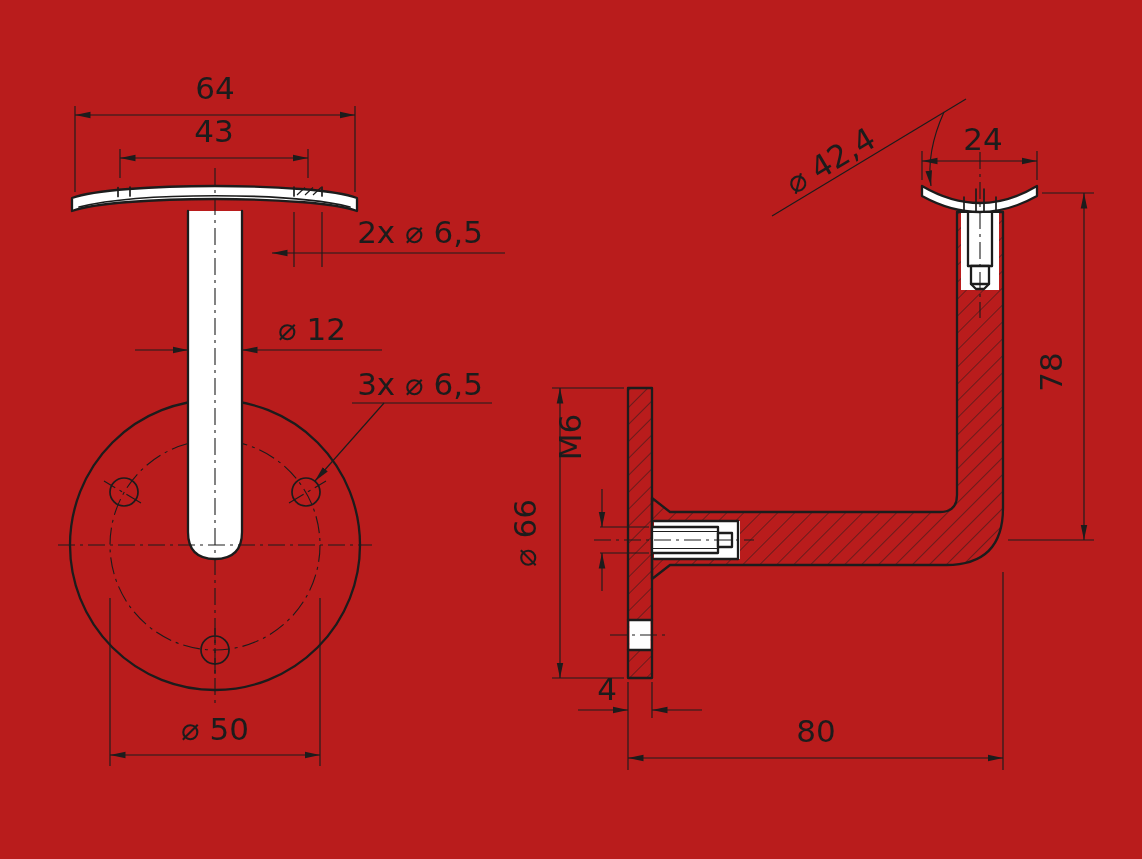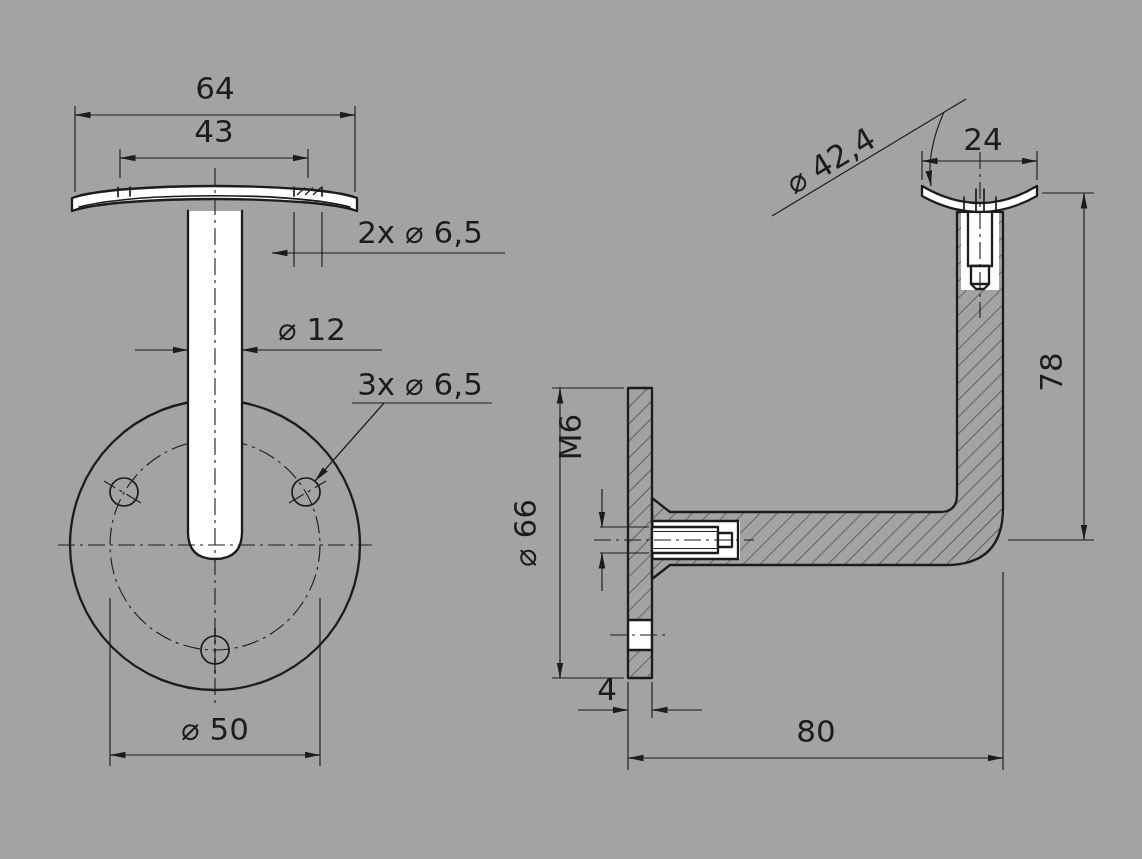--- a/index.html
+++ b/index.html
@@ -1,16 +1,16 @@
 <!DOCTYPE html>
 <html><head>
 <meta charset="utf-8">
 <style>
   html,body{margin:0;padding:0;background:#ffffff;}
-  .stage{position:relative;width:1142px;height:859px;background:#a3a3a3;overflow:hidden;}
+  .stage{position:relative;width:1142px;height:859px;background:#b91c1c;overflow:hidden;}
   svg{display:block;}
   .ol   {fill:none;stroke:#1c1c1c;stroke-width:2.3;stroke-linecap:round;stroke-linejoin:round;}
   .med  {fill:none;stroke:#1c1c1c;stroke-width:1.7;stroke-linecap:round;}
   .thin {fill:none;stroke:#1c1c1c;stroke-width:1.15;}
   .cl   {fill:none;stroke:#1c1c1c;stroke-width:1.1;stroke-dasharray:17 5 3 5;}
   .white{fill:#ffffff;}
   .part {fill:url(#hatch);stroke:#1c1c1c;stroke-width:2.3;stroke-linejoin:round;}
   .wpart{fill:#ffffff;stroke:#1c1c1c;stroke-width:2.3;stroke-linejoin:round;}
   text  {font-family:"DejaVu Sans","Liberation Sans",sans-serif;font-size:31px;fill:#1c1c1c;text-anchor:middle;}
 </style>

